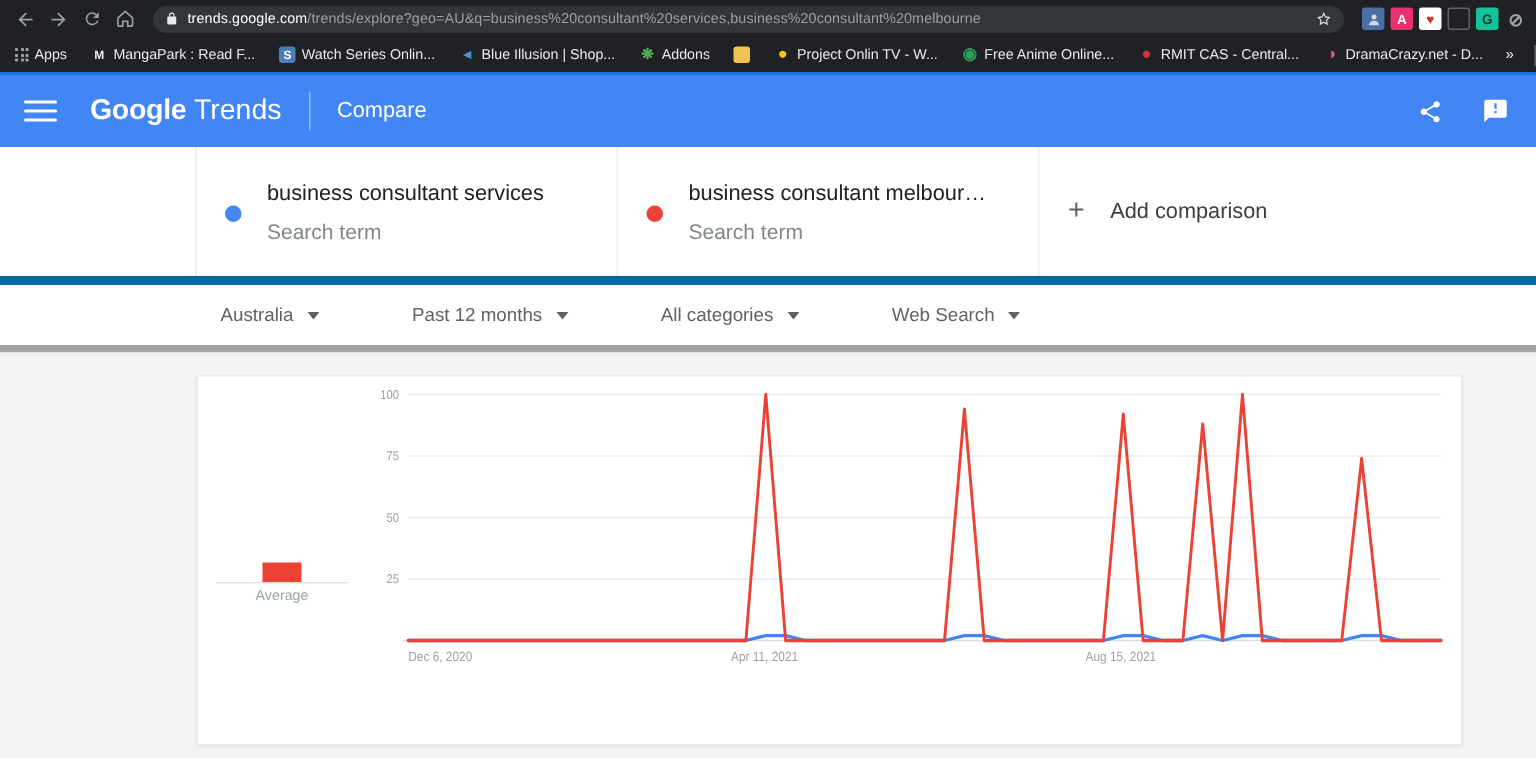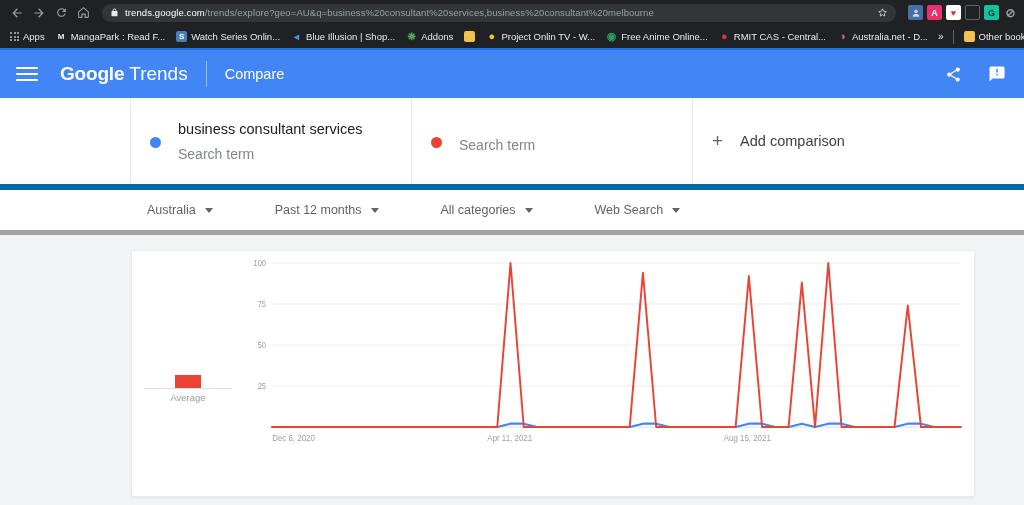--- a/index.html
+++ b/index.html
@@ -40,21 +40,21 @@
   .ext-icons { display: flex; align-items: center; gap: 4px; padding-left: 4px; }
   .ext-ico {
     width: 15px; height: 15px; border-radius: 2px;
     display: flex; align-items: center; justify-content: center;
     font-size: 9px; font-weight: bold; color: #fff; flex: 0 0 auto;
   }
 
   
   .bookmarks-bar {
     height: 23px; background: #202124; display: flex;
-    align-items: center; padding: 0 5px; gap: 1px; overflow: hidden;
+    align-items: center; padding: 0 5px; gap: 6px; overflow: hidden;
   }
   .bm {
     display: flex; align-items: center; gap: 4px;
     padding: 2px 5px; border-radius: 3px; flex: 0 0 auto;
     max-width: 120px;
   }
   .bm-label {
     font-size: 9.5px; color: #e8eaed; white-space: nowrap;
     overflow: hidden; text-overflow: ellipsis;
   }
@@ -268,21 +268,21 @@
     <div class="bm">
       <span class="bm-ico" style="background:#202124;color:#2e9e5b;font-size:11px">◉</span>
       <span class="bm-label">Free Anime Online...</span>
     </div>
     <div class="bm">
       <span class="bm-ico" style="background:#202124;color:#e03131;font-size:11px">●</span>
       <span class="bm-label">RMIT CAS - Central...</span>
     </div>
     <div class="bm">
       <span class="bm-ico" style="background:#202124;color:#e0559c;font-size:11px">◑</span>
-      <span class="bm-label">Australia.net - D...</span>
+      <span class="bm-label">DramaCrazy.net - D...</span>
     </div>
 
     <span class="bm-chev">»</span>
     <span class="bm-sep"></span>
     <div class="bm" style="max-width:140px">
       <span class="bm-ico" style="background:#f2c14e;">&nbsp;</span>
       <span class="bm-label">Other bookmarks</span>
     </div>
   </div>
   <div class="chrome-edge"></div>
@@ -321,20 +321,21 @@
     <span class="cmp-dot" style="background:#4285f4"></span>
     <div class="cmp-texts">
       <div class="cmp-term">business consultant services</div>
       <div class="cmp-sub">Search term</div>
     </div>
   </div>
 
   <div class="cmp-card">
     <span class="cmp-dot" style="background:#ea4335"></span>
     <div class="cmp-texts">
+      <div class="cmp-term">business consultant melbour…</div>
       <div class="cmp-sub">Search term</div>
     </div>
   </div>
 
   <div class="cmp-card add" style="border-right:none">
     <span class="add-plus">+</span>
     <span class="add-label">Add comparison</span>
   </div>
   <div class="cmp-tail"></div>
 </div>

